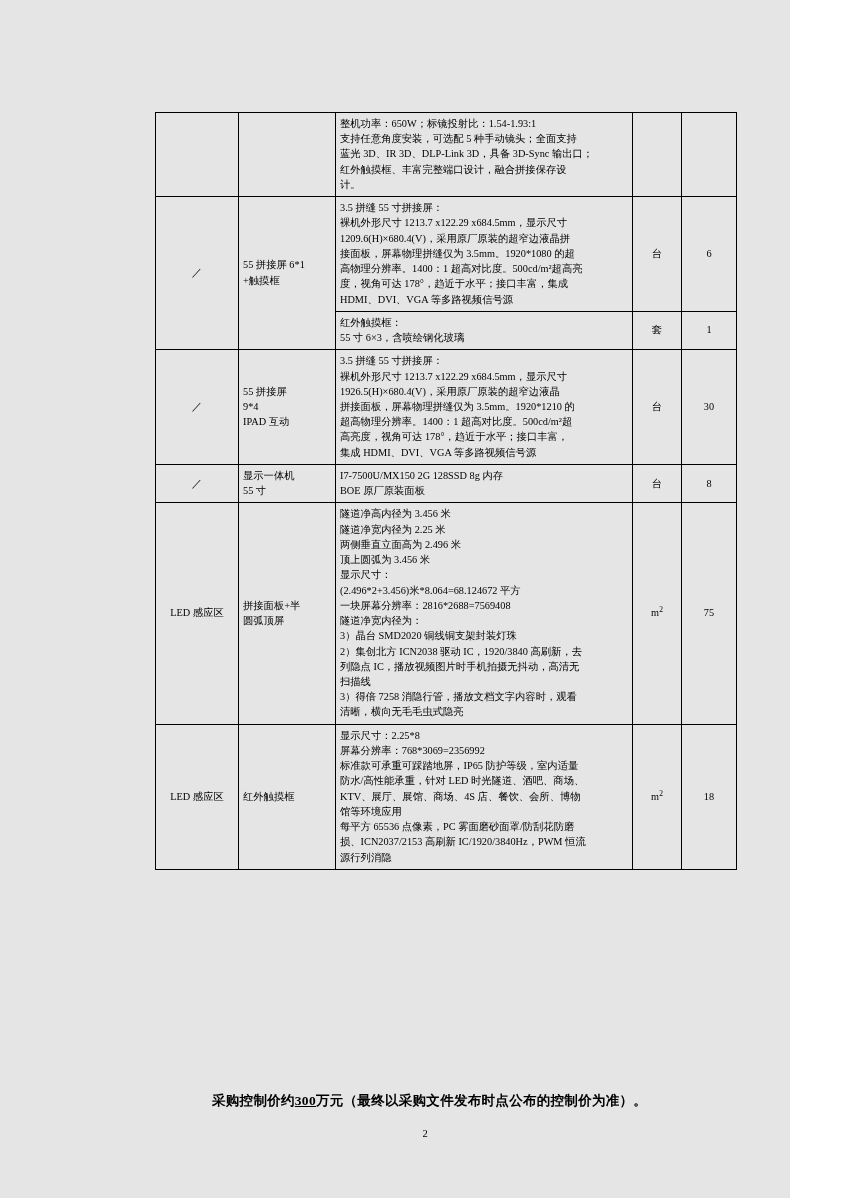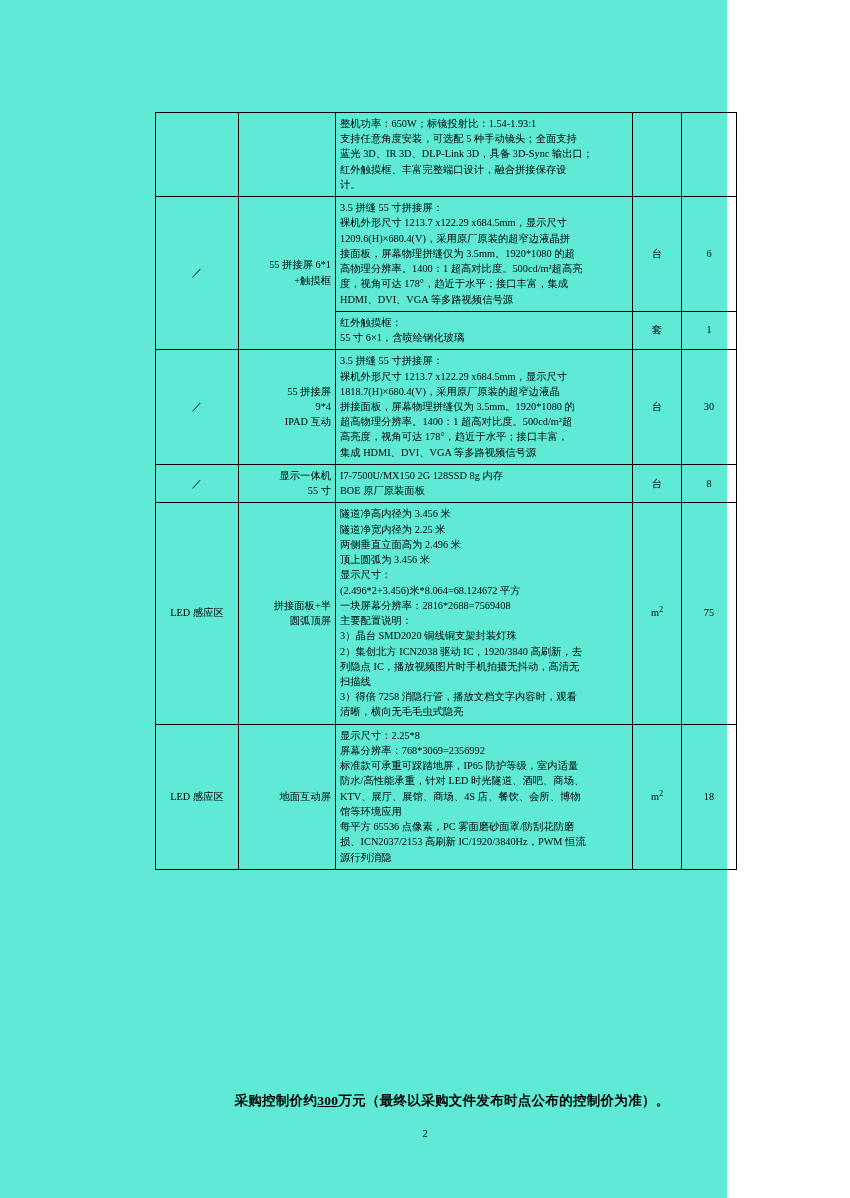--- a/index.html
+++ b/index.html
@@ -11,23 +11,23 @@
     width: 850px;
     height: 1198px;
     font-family: "Liberation Serif", serif;
     color: #000000;
     position: relative;
     overflow: hidden;
   }
   .page {
     position: absolute;
     left: 0; top: 0;
-    width: 727px;
+    width: 790px;
     height: 1198px;
-    background: #5eead4;
+    background: #e5e5e5;
   }
   .table-wrap {
     position: absolute;
     left: 155px;
     top: 112px;
     width: 540px;
   }
   table.spec {
     border-collapse: collapse;
     width: 540px;
@@ -41,21 +41,21 @@
     vertical-align: middle;
     word-break: break-all;
     font-family: "Liberation Serif", serif;
   }
   td.c-zone {
     width: 74px;
     text-align: center;
   }
   td.c-name {
     width: 88px;
-    text-align: right;
+    text-align: left;
   }
   td.c-desc {
     width: 288px;
     text-align: left;
     vertical-align: top;
   }
   td.c-unit {
     width: 40px;
     text-align: center;
   }
@@ -67,28 +67,27 @@
     display: block;
     white-space: normal;
   }
   .sup {
     font-size: 7.5px;
     vertical-align: super;
     line-height: 0;
   }
   .footnote {
     position: absolute;
-    left: 192px;
+    left: 212px;
     top: 1092px;
     width: 520px;
     font-size: 13.5px;
     font-weight: bold;
     letter-spacing: 0.3px;
     font-family: "Liberation Serif", serif;
-    text-align: center;
   }
   .footnote .ul {
     text-decoration: underline;
   }
   .page-number {
     position: absolute;
     left: 0;
     top: 1128px;
     width: 850px;
     text-align: center;
@@ -134,38 +133,38 @@
             <span class="desc-line">度，视角可达 178°，趋近于水平；接口丰富，集成</span>
             <span class="desc-line">HDMI、DVI、VGA 等多路视频信号源</span>
           </td>
           <td class="c-unit">台</td>
           <td class="c-qty">6</td>
         </tr>
 
         <tr>
           <td class="c-desc">
             <span class="desc-line">红外触摸框：</span>
-            <span class="desc-line">55 寸 6×1，含喷绘钢化玻璃</span>
+            <span class="desc-line">55 寸 6×3，含喷绘钢化玻璃</span>
           </td>
           <td class="c-unit">套</td>
           <td class="c-qty">1</td>
         </tr>
 
         <tr>
           <td class="c-zone">／</td>
           <td class="c-name">
             <span class="desc-line">55 拼接屏</span>
             <span class="desc-line">9*4</span>
             <span class="desc-line">IPAD 互动</span>
           </td>
           <td class="c-desc">
             <span class="desc-line">3.5 拼缝 55 寸拼接屏：</span>
             <span class="desc-line">裸机外形尺寸 1213.7 x122.29 x684.5mm，显示尺寸</span>
-            <span class="desc-line">1818.7(H)×680.4(V)，采用原厂原装的超窄边液晶</span>
-            <span class="desc-line">拼接面板，屏幕物理拼缝仅为 3.5mm。1920*1080 的</span>
+            <span class="desc-line">1926.5(H)×680.4(V)，采用原厂原装的超窄边液晶</span>
+            <span class="desc-line">拼接面板，屏幕物理拼缝仅为 3.5mm。1920*1210 的</span>
             <span class="desc-line">超高物理分辨率。1400：1 超高对比度。500cd/m²超</span>
             <span class="desc-line">高亮度，视角可达 178°，趋近于水平；接口丰富，</span>
             <span class="desc-line">集成 HDMI、DVI、VGA 等多路视频信号源</span>
           </td>
           <td class="c-unit">台</td>
           <td class="c-qty">30</td>
         </tr>
 
         <tr>
           <td class="c-zone">／</td>
@@ -188,35 +187,35 @@
             <span class="desc-line">圆弧顶屏</span>
           </td>
           <td class="c-desc">
             <span class="desc-line">隧道净高内径为 3.456 米</span>
             <span class="desc-line">隧道净宽内径为 2.25 米</span>
             <span class="desc-line">两侧垂直立面高为 2.496 米</span>
             <span class="desc-line">顶上圆弧为 3.456 米</span>
             <span class="desc-line">显示尺寸：</span>
             <span class="desc-line">(2.496*2+3.456)米*8.064=68.124672 平方</span>
             <span class="desc-line">一块屏幕分辨率：2816*2688=7569408</span>
-            <span class="desc-line">主要配置说明：</span>
+            <span class="desc-line">隧道净宽内径为：</span>
             <span class="desc-line">3）晶台 SMD2020 铜线铜支架封装灯珠</span>
             <span class="desc-line">2）集创北方 ICN2038 驱动 IC，1920/3840 高刷新，去</span>
             <span class="desc-line">列隐点 IC，播放视频图片时手机拍摄无抖动，高清无</span>
             <span class="desc-line">扫描线</span>
             <span class="desc-line">3）得倍 7258 消隐行管，播放文档文字内容时，观看</span>
             <span class="desc-line">清晰，横向无毛毛虫式隐亮</span>
           </td>
           <td class="c-unit">m<span class="sup">2</span></td>
           <td class="c-qty">75</td>
         </tr>
 
         <tr>
           <td class="c-zone">LED 感应区</td>
-          <td class="c-name">地面互动屏</td>
+          <td class="c-name">红外触摸框</td>
           <td class="c-desc">
             <span class="desc-line">显示尺寸：2.25*8</span>
             <span class="desc-line">屏幕分辨率：768*3069=2356992</span>
             <span class="desc-line">标准款可承重可踩踏地屏，IP65 防护等级，室内适量</span>
             <span class="desc-line">防水/高性能承重，针对 LED 时光隧道、酒吧、商场、</span>
             <span class="desc-line">KTV、展厅、展馆、商场、4S 店、餐饮、会所、博物</span>
             <span class="desc-line">馆等环境应用</span>
             <span class="desc-line">每平方 65536 点像素，PC 雾面磨砂面罩/防刮花防磨</span>
             <span class="desc-line">损、ICN2037/2153 高刷新 IC/1920/3840Hz，PWM 恒流</span>
             <span class="desc-line">源行列消隐</span>

